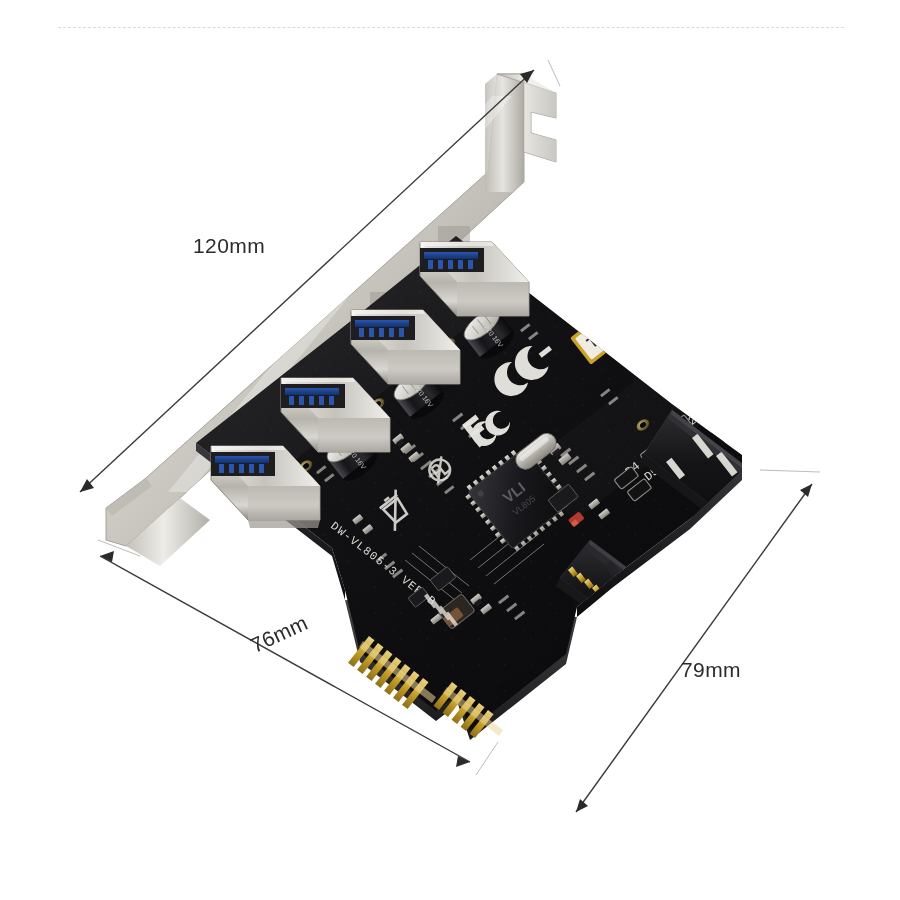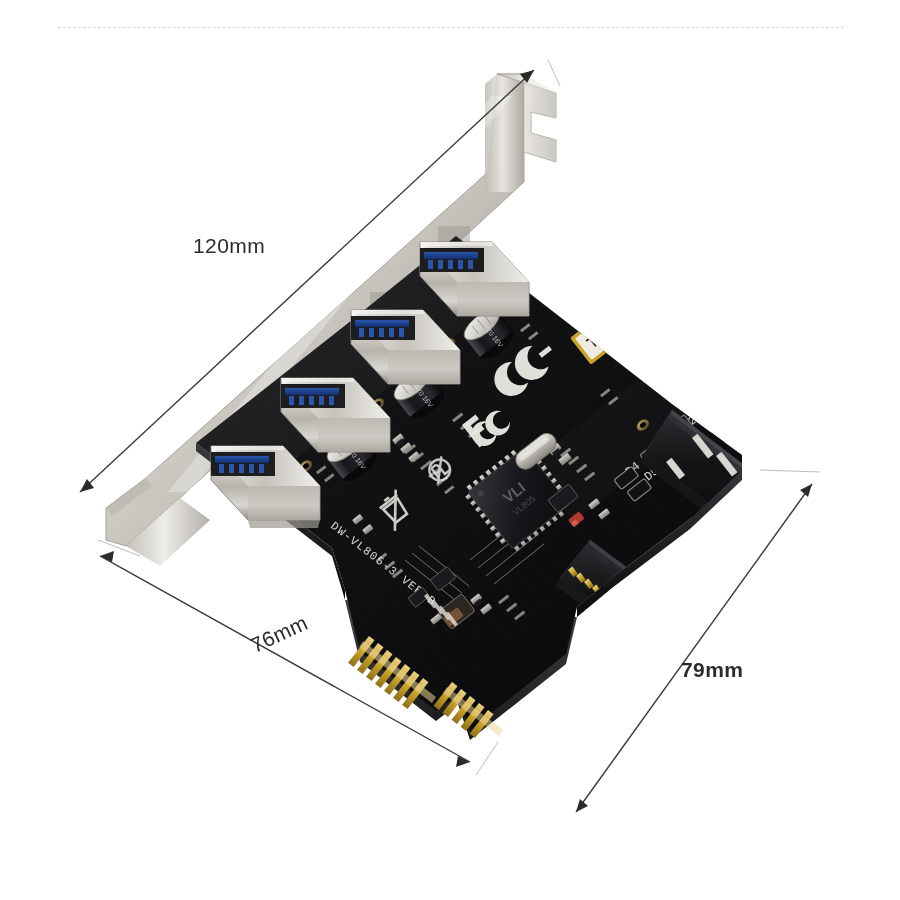--- a/index.html
+++ b/index.html
@@ -17,21 +17,21 @@
     position:absolute;
     color:#2b2b2b;
     font-size:21px;
     font-family:"Liberation Sans",sans-serif;
     letter-spacing:.4px;
     white-space:nowrap;
     user-select:none;
   }
   #lbl120{left:193px;top:234px;}
   #lbl76{left:247px;top:636px;transform:rotate(-25deg);transform-origin:left top;}
-  #lbl79{left:681px;top:658px;font-weight:bold;}
+  #lbl79{left:681px;top:658px;}
   .topline{
     position:absolute;left:58px;top:27px;width:786px;height:0;
     border-top:1px dashed #d9d9d9;
   }
 </style>
 </head>
 <body>
 
 <div id="stage">
 

